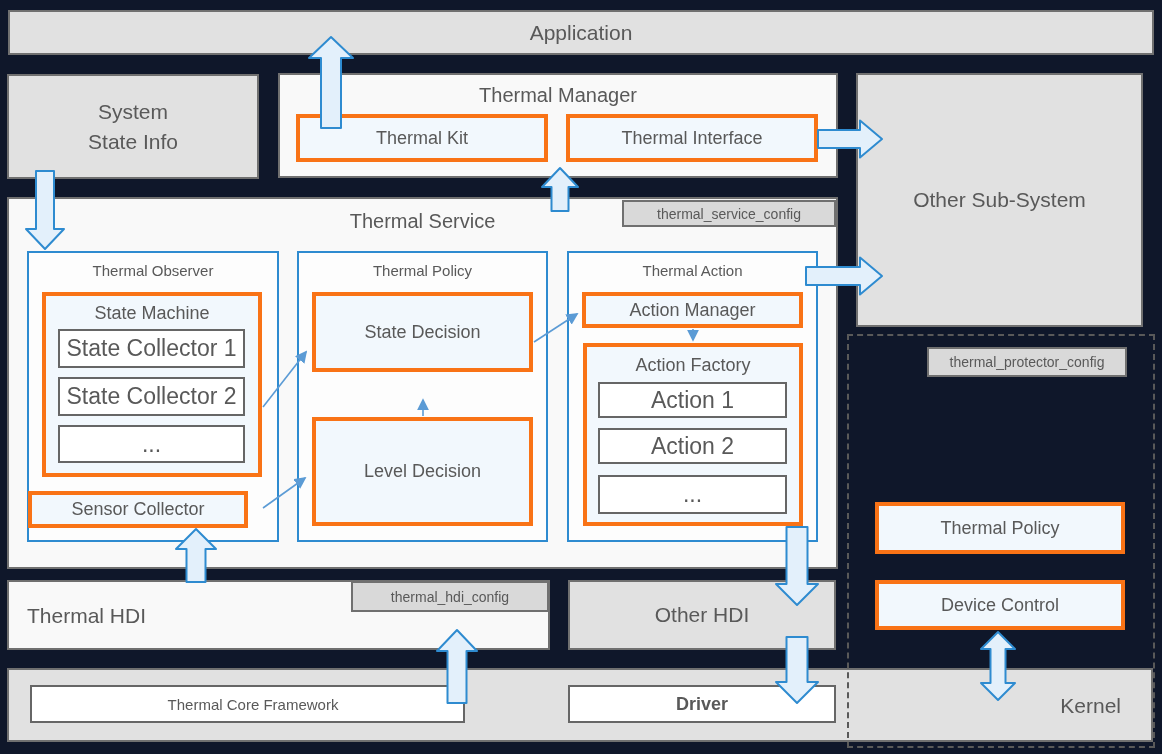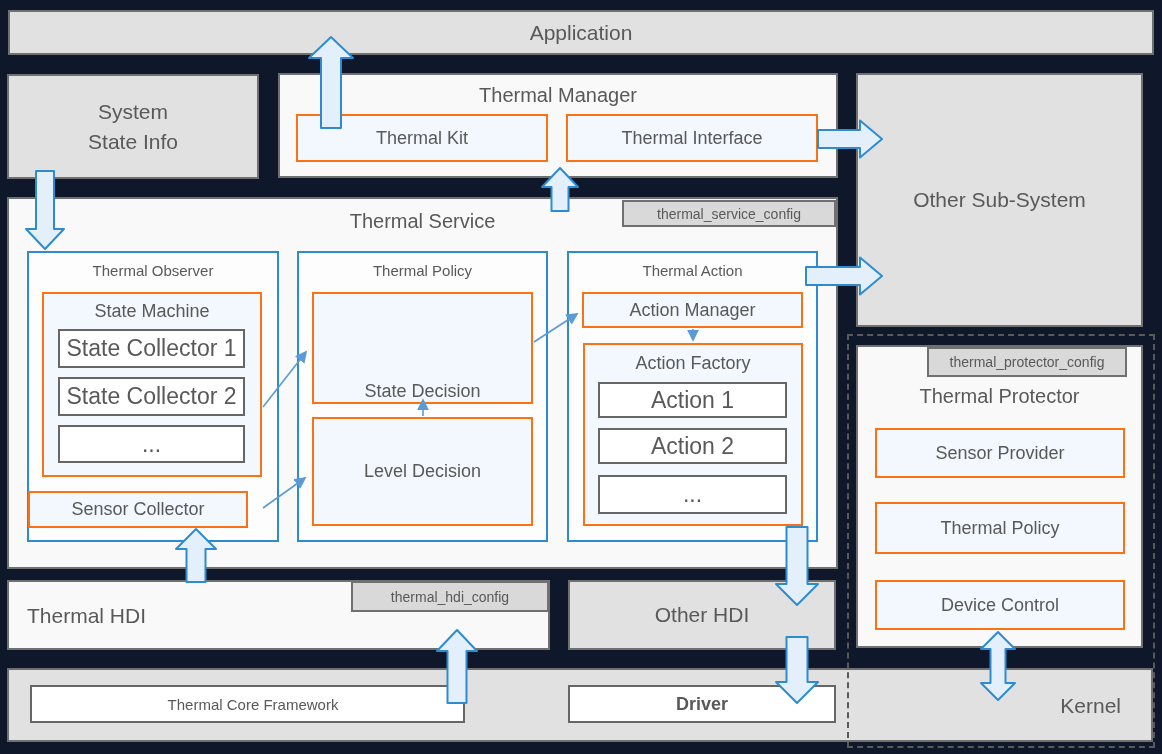--- a/index.html
+++ b/index.html
@@ -5,21 +5,21 @@
   html,body{margin:0;padding:0;background:#ffffff;}
   .stage{position:relative;width:1162px;height:754px;background:#0f172a;overflow:hidden;
          font-family:"Liberation Sans", sans-serif;color:#595959;}
   .abs{position:absolute;box-sizing:border-box;}
   .center{display:flex;align-items:center;justify-content:center;text-align:center;}
   
   .graybox{background:#e1e1e1;border:2px solid #707070;}
   .panel{background:#f9f9f9;border:2px solid #707070;}
   .tag{background:#d9d9d9;border:2px solid #707070;font-size:14px;}
   .bluepanel{background:#fdfdfd;border:2px solid #2e8bd0;}
-  .bluebox{background:#f2f8fd;border:2px solid #f97316;}
+  .bluebox{background:#f2f8fd;border:4px solid #f97316;}
   .whitebox{background:#ffffff;border:2px solid #666666;}
   .dashedbox{background:transparent;border:2px dashed #595959;}
   
   .t21{font-size:21px;} .t20{font-size:20px;} .t19{font-size:15px;}
   .t18{font-size:18px;} .t17{font-size:23px;}
   .title-row{position:absolute;left:0;right:0;text-align:center;}
   svg.overlay{position:absolute;left:0;top:0;z-index:50;pointer-events:none;}
   .blockarrow{fill:#e3f0fb;stroke:#2e8bd0;stroke-width:2;stroke-linejoin:round;}
   .thinline{stroke:#5b9bd5;stroke-width:1.6;fill:none;}
 </style>
@@ -73,21 +73,21 @@
   <div class="abs whitebox center t17" style="left:58px;top:425px;width:187px;height:38px;">
     <span>...</span>
   </div>
   <div class="abs bluebox center t18" style="left:28px;top:491px;width:220px;height:37px;">
     <span>Sensor Collector</span>
   </div>
 
   <div class="abs bluepanel" style="left:297px;top:251px;width:251px;height:291px;">
     <div class="title-row t19" style="top:9px;">Thermal Policy</div>
   </div>
-  <div class="abs bluebox center t18" style="left:312px;top:292px;width:221px;height:112px;align-items:flex-end;">
+  <div class="abs bluebox center t18" style="left:312px;top:292px;width:221px;height:80px;">
     <span>State Decision</span>
   </div>
   <div class="abs bluebox center t18" style="left:312px;top:417px;width:221px;height:109px;">
     <span>Level Decision</span>
   </div>
 
   <div class="abs bluepanel" style="left:567px;top:251px;width:251px;height:291px;">
     <div class="title-row t19" style="top:9px;">Thermal Action</div>
   </div>
   <div class="abs bluebox center t18" style="left:582px;top:292px;width:221px;height:36px;">
@@ -121,28 +121,22 @@
     <div class="abs t21" style="right:30px;top:24px;">Kernel</div>
   </div>
   <div class="abs whitebox center t19" style="left:30px;top:685px;width:435px;height:38px;padding-left:11px;">
     <span>Thermal Core Framework</span>
   </div>
   <div class="abs whitebox center t18" style="left:568px;top:685px;width:268px;height:38px;font-weight:bold;">
     <span>Driver</span>
   </div>
 
   <div class="abs dashedbox" style="left:847px;top:334px;width:308px;height:414px;"></div>
-  <div class="abs panel" style="left:856px;top:345px;width:287px;height:303px;">
-    <div class="title-row t20" style="top:38px;">Thermal Protector</div>
-  </div>
   <div class="abs tag center" style="left:927px;top:347px;width:200px;height:30px;">
     <span>thermal_protector_config</span>
-  </div>
-  <div class="abs bluebox center t18" style="left:875px;top:428px;width:250px;height:50px;">
-    <span>Sensor Provider</span>
   </div>
   <div class="abs bluebox center t18" style="left:875px;top:502px;width:250px;height:52px;">
     <span>Thermal Policy</span>
   </div>
   <div class="abs bluebox center t18" style="left:875px;top:580px;width:250px;height:50px;">
     <span>Device Control</span>
   </div>
 
   <svg class="overlay" width="1162" height="754" viewBox="0 0 1162 754">
     <defs>

